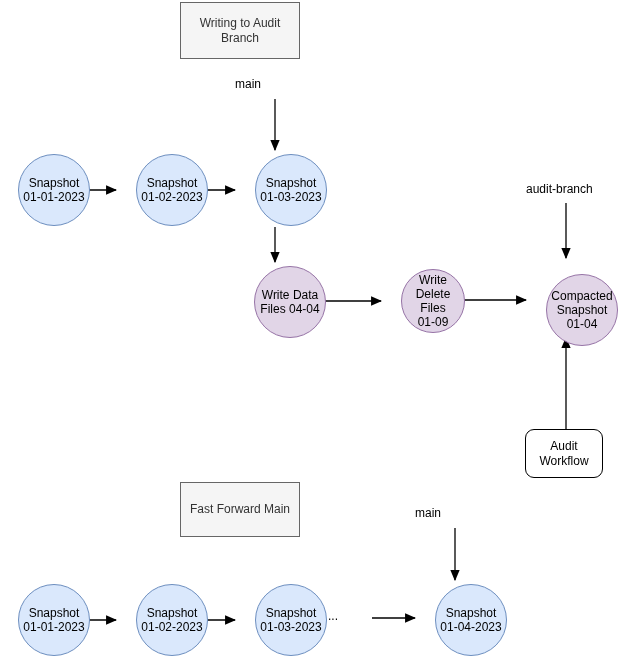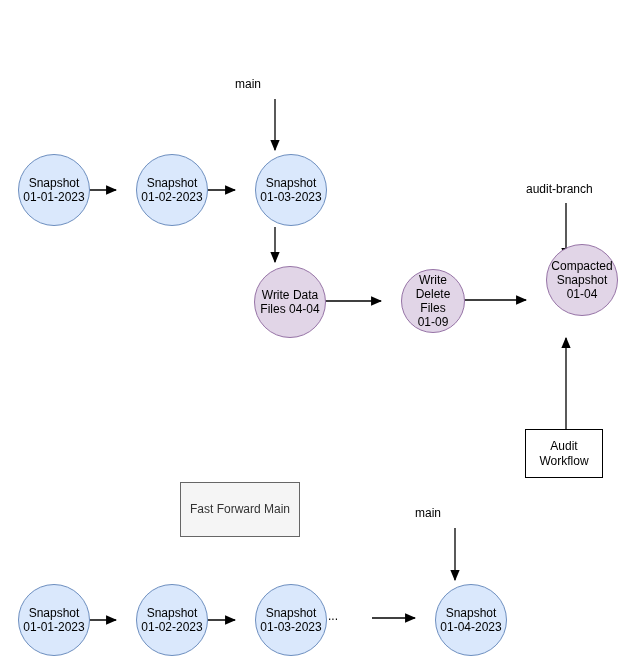--- a/index.html
+++ b/index.html
@@ -24,21 +24,21 @@
   }
   .circle{border-radius:50%;margin-left:16px;}
   .circle.blue{background:var(--snapshot-fill);border:1px solid var(--snapshot-stroke);}
   .circle.purple{background:var(--write-fill);border:1px solid var(--write-stroke);}
   .section-box{
     background:var(--section-fill);border:1px solid var(--section-stroke);
     color:var(--text-dark);
   }
   .workflow-box{
     background:var(--workflow-fill);border:1px solid var(--workflow-stroke);
-    border-radius:0;color:var(--text-black);
+    border-radius:9px;color:var(--text-black);
   }
   .float-label{
     position:absolute;text-align:left;font-size:12px;color:var(--text-black);
   }
 </style>
 </head>
 <body>
 
 <div class="canvas">
 
@@ -55,38 +55,39 @@
     <line x1="311" y1="301" x2="381" y2="301" marker-end="url(#ah)"></line>
     <line x1="450" y1="300" x2="526" y2="300" marker-end="url(#ah)"></line>
     <line x1="566" y1="203" x2="566" y2="258" marker-end="url(#ah)"></line>
     <line x1="566" y1="429" x2="566" y2="338" marker-end="url(#ah)"></line>
     <line x1="455" y1="528" x2="455" y2="580" marker-end="url(#ah)"></line>
     <line x1="75" y1="620" x2="116" y2="620" marker-end="url(#ah)"></line>
     <line x1="195" y1="620" x2="235" y2="620" marker-end="url(#ah)"></line>
     <line x1="372" y1="618" x2="415" y2="618" marker-end="url(#ah)"></line>
   </svg>
 
+  <div class="node section-box" style="left:180px;top:2px;width:120px;height:57px;">Writing to Audit Branch</div>
 
   <div class="float-label" style="left:235px;top:77px;width:80px;">main</div>
 
   <div class="node circle blue" style="left:2px;top:154px;width:72px;height:72px;">Snapshot
 01-01-2023</div>
   <div class="node circle blue" style="left:120px;top:154px;width:72px;height:72px;">Snapshot
 01-02-2023</div>
   <div class="node circle blue" style="left:239px;top:154px;width:72px;height:72px;">Snapshot
 01-03-2023</div>
 
   <div class="float-label" style="left:526px;top:182px;width:100px;">audit-branch</div>
 
   <div class="node circle purple" style="left:238px;top:266px;width:72px;height:72px;">Write Data
 Files 04-04</div>
   <div class="node circle purple" style="left:385px;top:269px;width:64px;height:64px;">Write
 Delete Files
 01-09</div>
-  <div class="node circle purple" style="left:530px;top:244px;width:72px;height:72px;">Compacted
+  <div class="node circle purple" style="left:530px;top:274px;width:72px;height:72px;">Compacted
 Snapshot
 01-04</div>
 
   <div class="node workflow-box" style="left:525px;top:429px;width:78px;height:49px;">Audit
 Workflow</div>
 
   <div class="node section-box" style="left:180px;top:482px;width:120px;height:55px;">Fast Forward Main</div>
 
   <div class="float-label" style="left:415px;top:506px;width:80px;">main</div>
 

